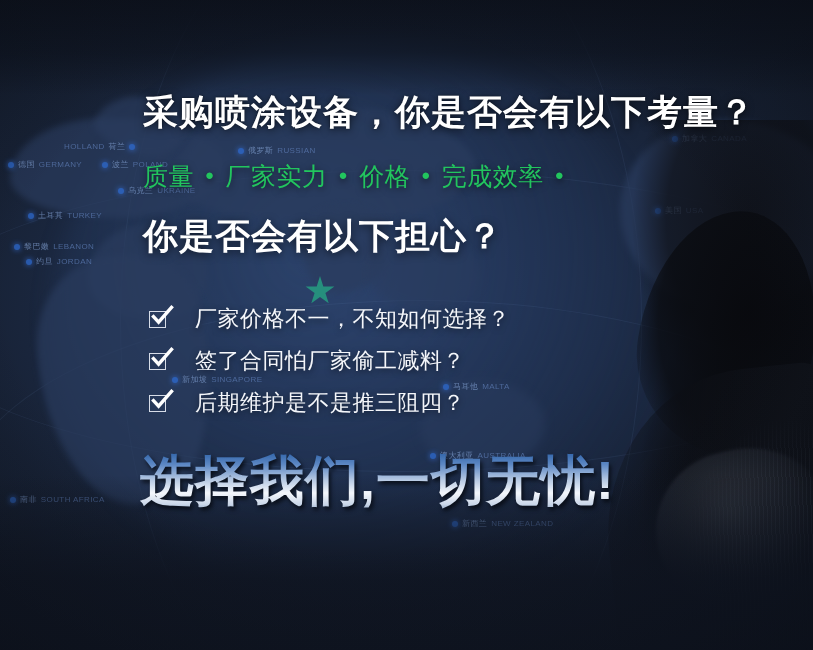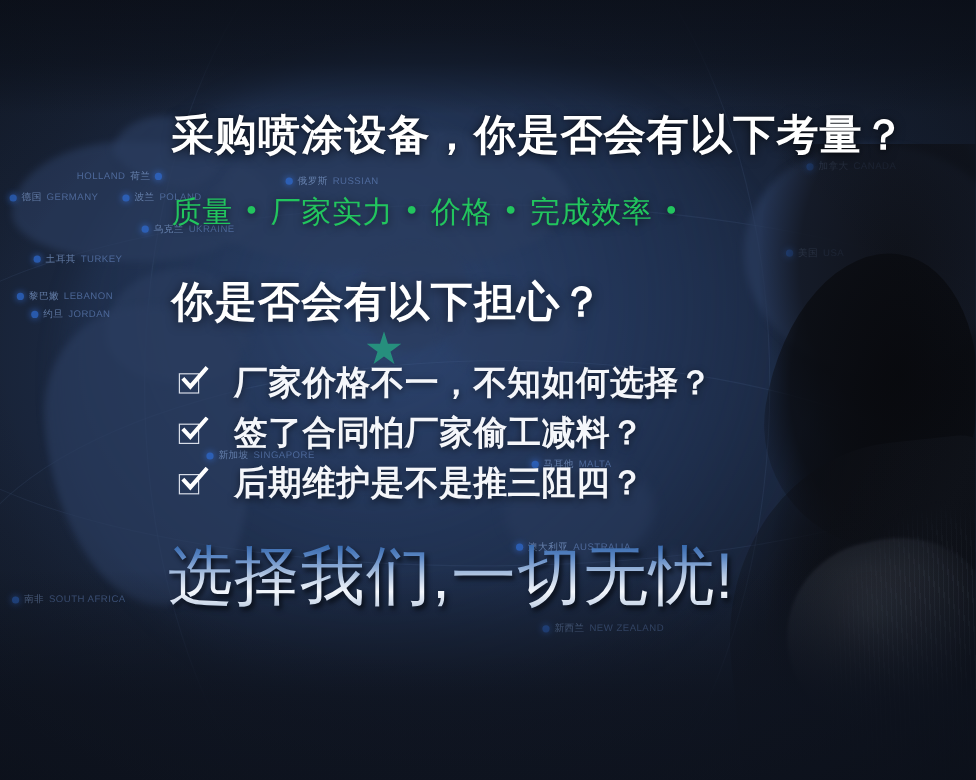--- a/index.html
+++ b/index.html
@@ -264,21 +264,21 @@
     display: inline-block;
     margin: 0 11px;
     font-size: 15px;
     line-height: 1;
     transform: translateY(-2px);
   }
 
   .headline2 {
     position: absolute;
     left: 143px;
-    top: 228px;
+    top: 213px;
     font-size: 35px;
     font-weight: bold;
     color: #ffffff;
     letter-spacing: 1px;
     text-shadow: 0 2px 9px rgba(0,0,0,.62);
     white-space: nowrap;
   }
 
   .checklist {
     position: absolute;
@@ -308,34 +308,33 @@
   }
   .check-box .tick {
     position: absolute;
     left: 1px;
     top: -4px;
     width: 24px;
     height: 24px;
   }
   .check-label {
     margin-left: 26px;
-    font-size: 28px;
+    font-size: 22px;
     color: #f4f6fa;
     letter-spacing: .5px;
     white-space: nowrap;
     text-shadow: 0 2px 6px rgba(0,0,0,.55);
-    font-weight: bold;
   }
 
   .slogan {
     position: absolute;
     left: 140px;
     top: 452px;
     font-size: 54px;
-    font-weight: normal;
+    font-weight: bold;
     letter-spacing: 1px;
     white-space: nowrap;
     line-height: 1.05;
     background: linear-gradient(to bottom,
         #2f63a8 0%,
         #5d88c4 22%,
         #b9cbe4 50%,
         #f4f7fc 72%,
         #c9d6e8 92%,
         #9fb3cf 100%);

